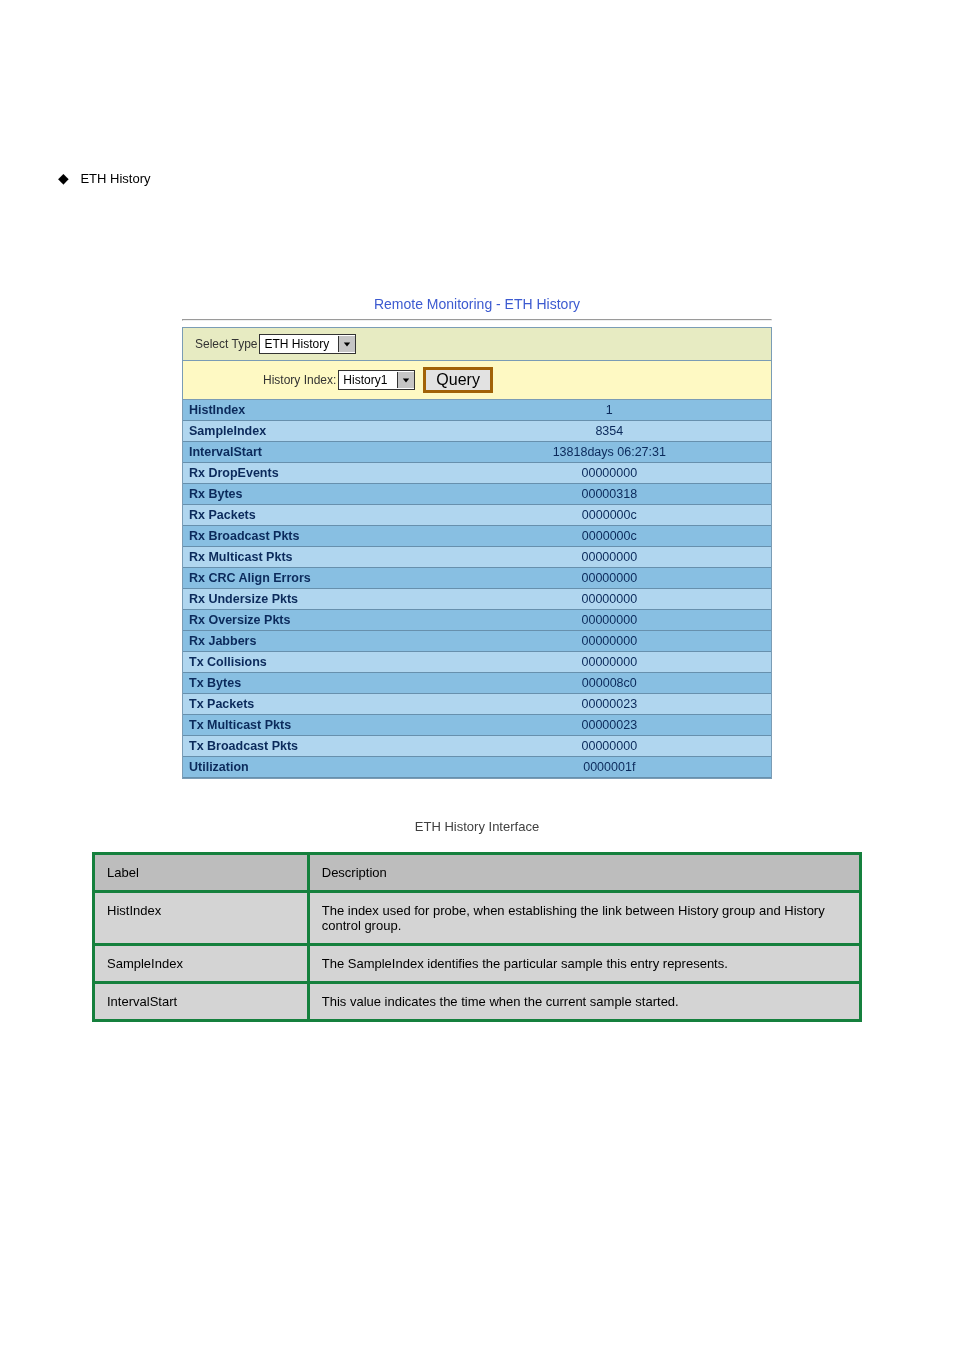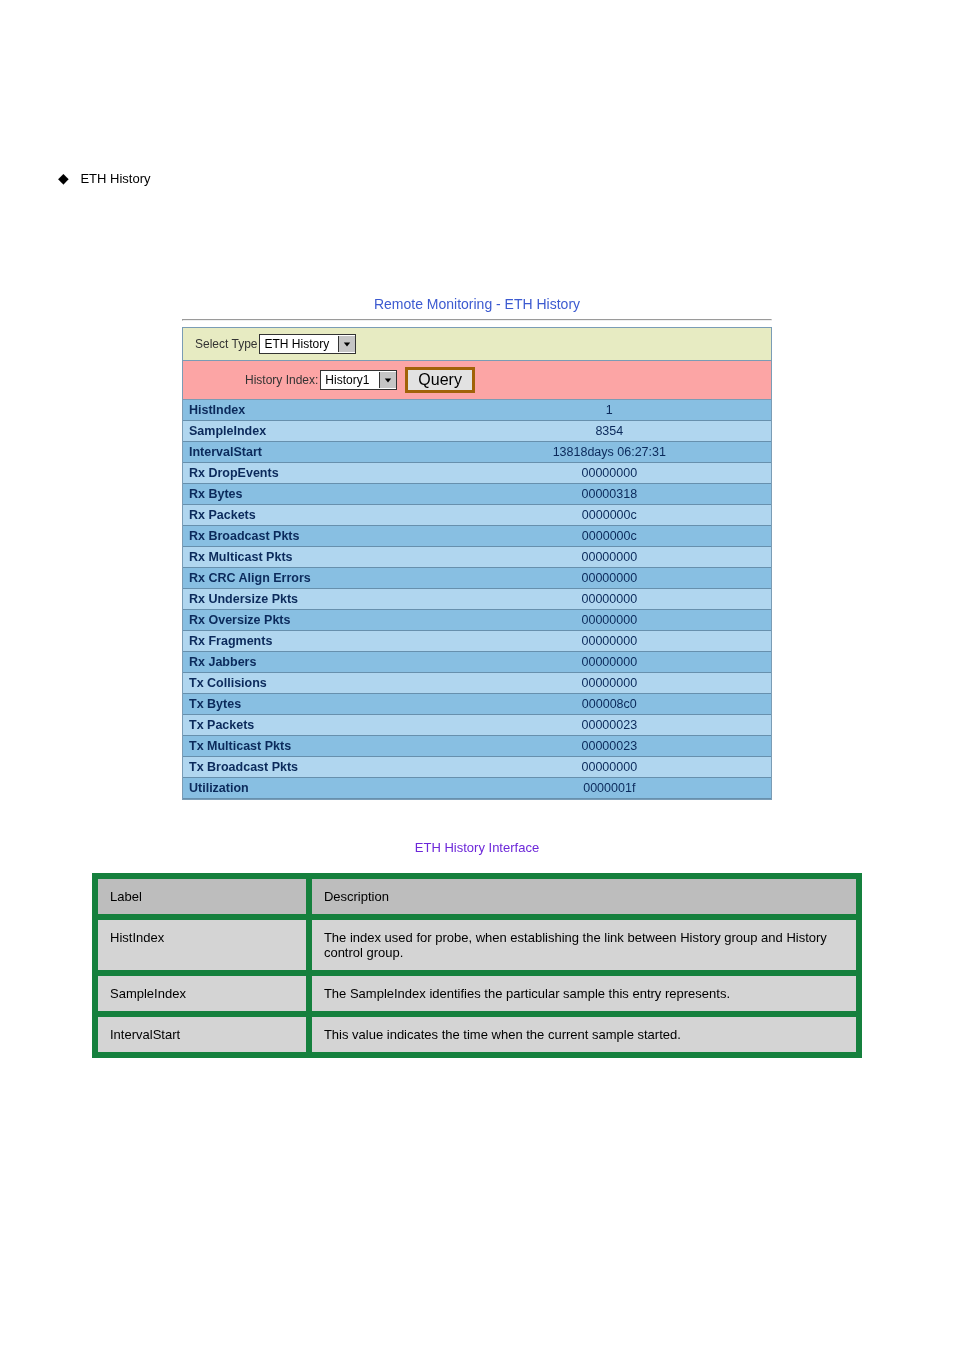--- a/index.html
+++ b/index.html
@@ -9,32 +9,32 @@
   .bullet-text{font-size:13px;color:#000;}
   .panel-wrap{width:590px;margin:0 auto 40px auto;}
   .panel-title{color:#3c5ad0;font-size:14px;text-align:center;margin-bottom:0;font-family:Arial,Helvetica,sans-serif;}
   .panel{border:1px solid #7a9cb5;}
   .row-select{background:#e7ebc2;padding:6px 12px;border-bottom:1px solid #7a9cb5;display:flex;align-items:center;font-size:12px;}
   .row-select .lbl{color:#333;}
   .select-box{display:inline-flex;align-items:center;border:1px solid #333;background:#fff;height:18px;margin-left:2px;}
   .select-box .sv{padding:0 4px;font-size:12px;color:#000;min-width:70px;display:inline-block;}
   .select-box .dd{width:16px;height:16px;background:#c5c5c5;border-left:1px solid #333;display:inline-flex;align-items:center;justify-content:center;}
   .select-box .dd svg{width:8px;height:8px;}
-  .row-query{background:#fca5a5;padding:6px 6px;border-bottom:1px solid #7a9cb5;display:flex;align-items:center;font-size:12px;}
+  .row-query{background:#fef9c3;padding:6px 24px;border-bottom:1px solid #7a9cb5;display:flex;align-items:center;font-size:12px;}
   .row-query .lbl{margin-left:56px;color:#333;}
   .btn-query{display:inline-block;border:3px solid #a16207;background:#e2e2e2;padding:1px 10px;font-size:16px;margin-left:8px;color:#000;}
   table.data{width:100%;border-collapse:collapse;}
   table.data td{border-bottom:1px solid #6790ad;padding:3px 6px;font-size:12.5px;}
   table.data tr td:first-child{color:#0b2a5b;font-weight:bold;width:45%;}
   table.data tr td:last-child{text-align:center;color:#0b2a5b;}
   table.data tr.dark td{background:#88bfe2;}
   table.data tr.light td{background:#b0d6ef;}
-  .cap{text-align:center;font-size:13px;color:#6d28d9;margin:24px 0 18px 0;}
+  .cap{text-align:center;font-size:13px;color:#404040;margin:24px 0 18px 0;}
   table.desc{width:770px;margin:0 auto;border-collapse:collapse;}
-  table.desc td,table.desc th{border:6px solid #15803d;padding:10px 12px;font-size:13px;text-align:left;vertical-align:top;}
+  table.desc td,table.desc th{border:3px solid #15803d;padding:10px 12px;font-size:13px;text-align:left;vertical-align:top;}
   table.desc tr.hd td{background:#bdbdbd;color:#000;font-weight:normal;}
   table.desc tr.bd td{background:#d4d4d4;color:#000;}
   table.desc tr.bd td:first-child{width:28%;}
 </style>
 </head>
 <body>
 
 <div class="page">
 
   <div class="bullet-row">
@@ -111,24 +111,20 @@
               <td>00000000</td>
             </tr>
             <tr class="light">
               <td>Rx Undersize Pkts</td>
               <td>00000000</td>
             </tr>
             <tr class="dark">
               <td>Rx Oversize Pkts</td>
               <td>00000000</td>
             </tr>
-            <tr class="light">
-              <td>Rx Fragments</td>
-              <td>00000000</td>
-            </tr>
             <tr class="dark">
               <td>Rx Jabbers</td>
               <td>00000000</td>
             </tr>
             <tr class="light">
               <td>Tx Collisions</td>
               <td>00000000</td>
             </tr>
             <tr class="dark">
               <td>Tx Bytes</td>

